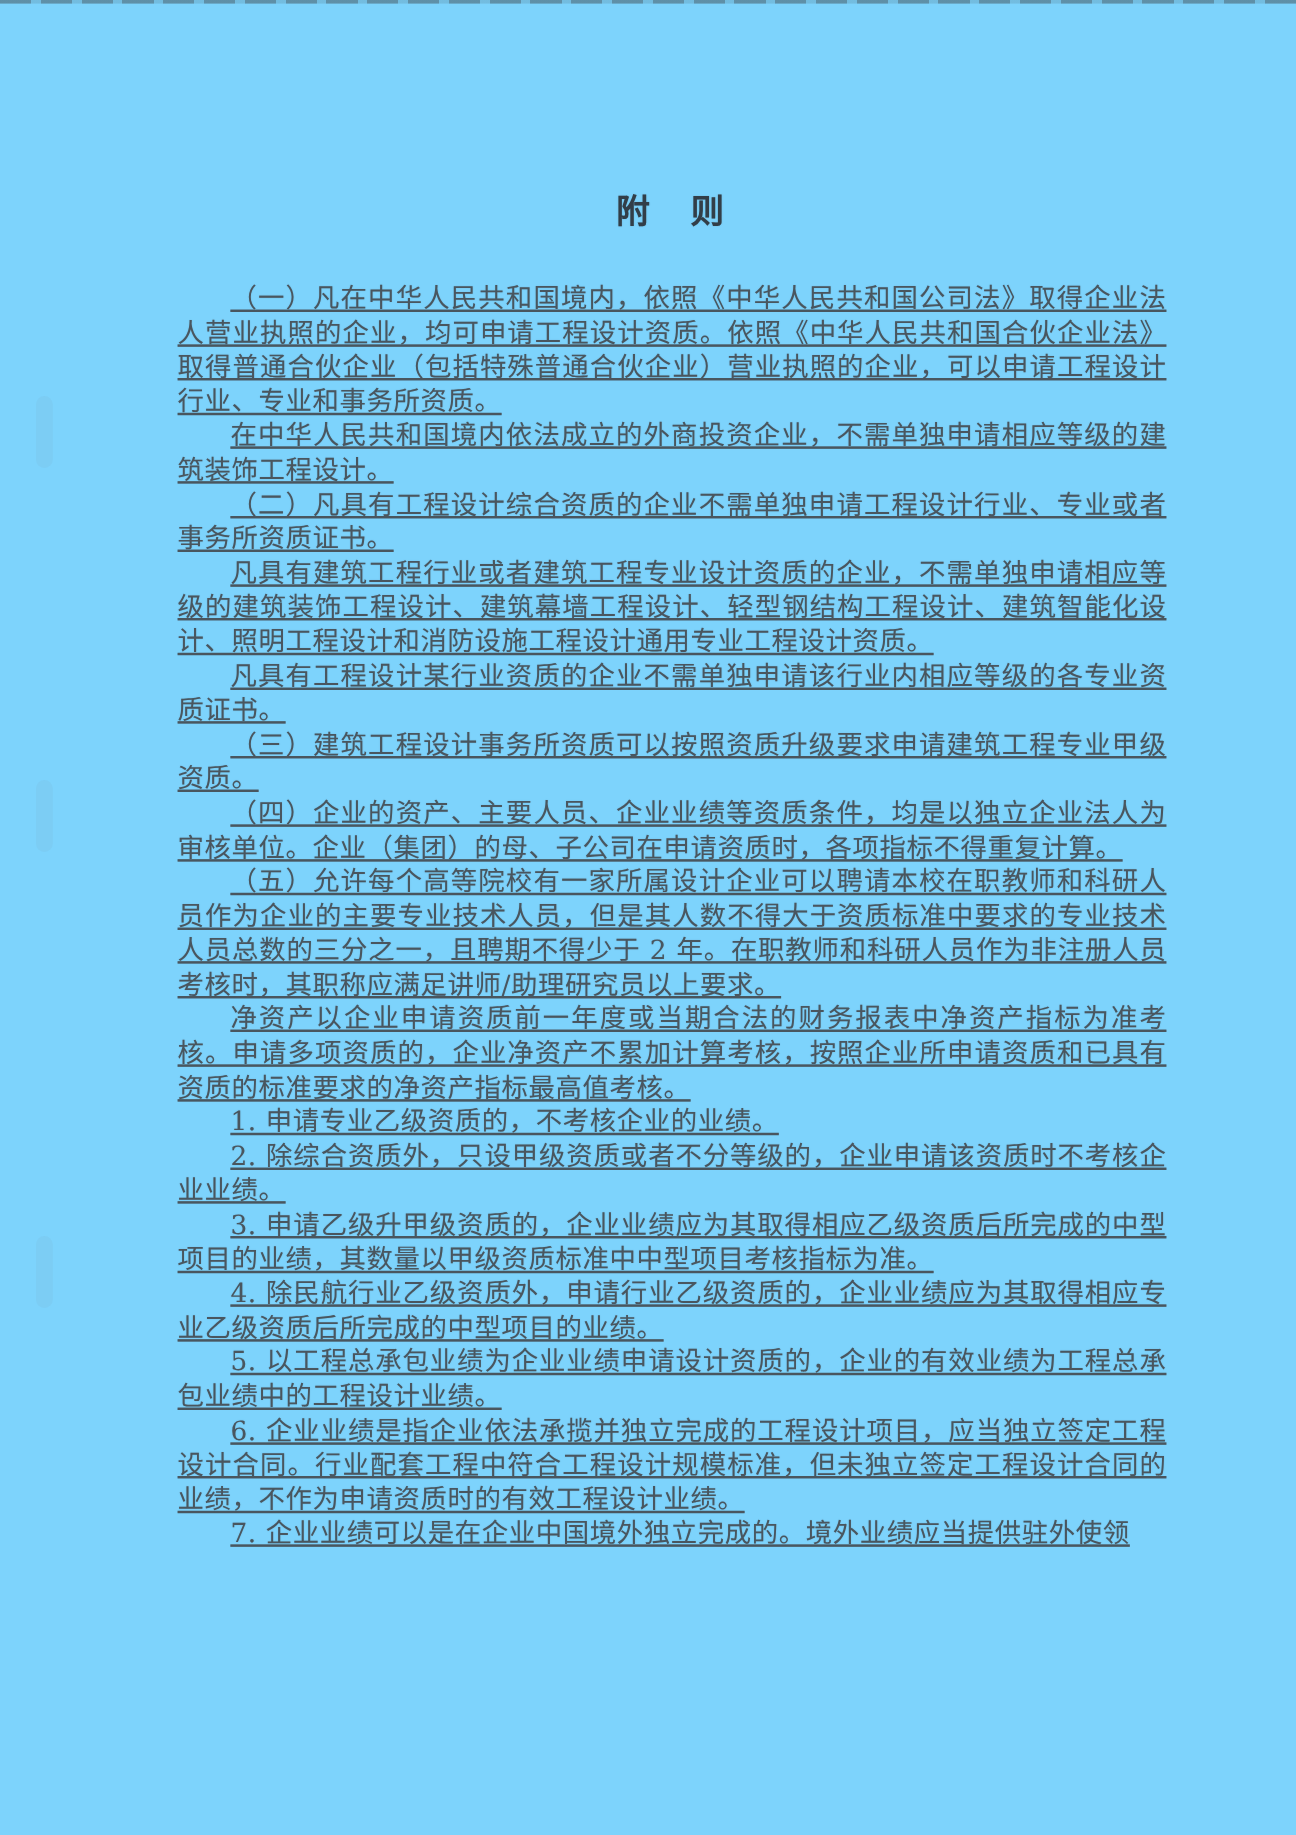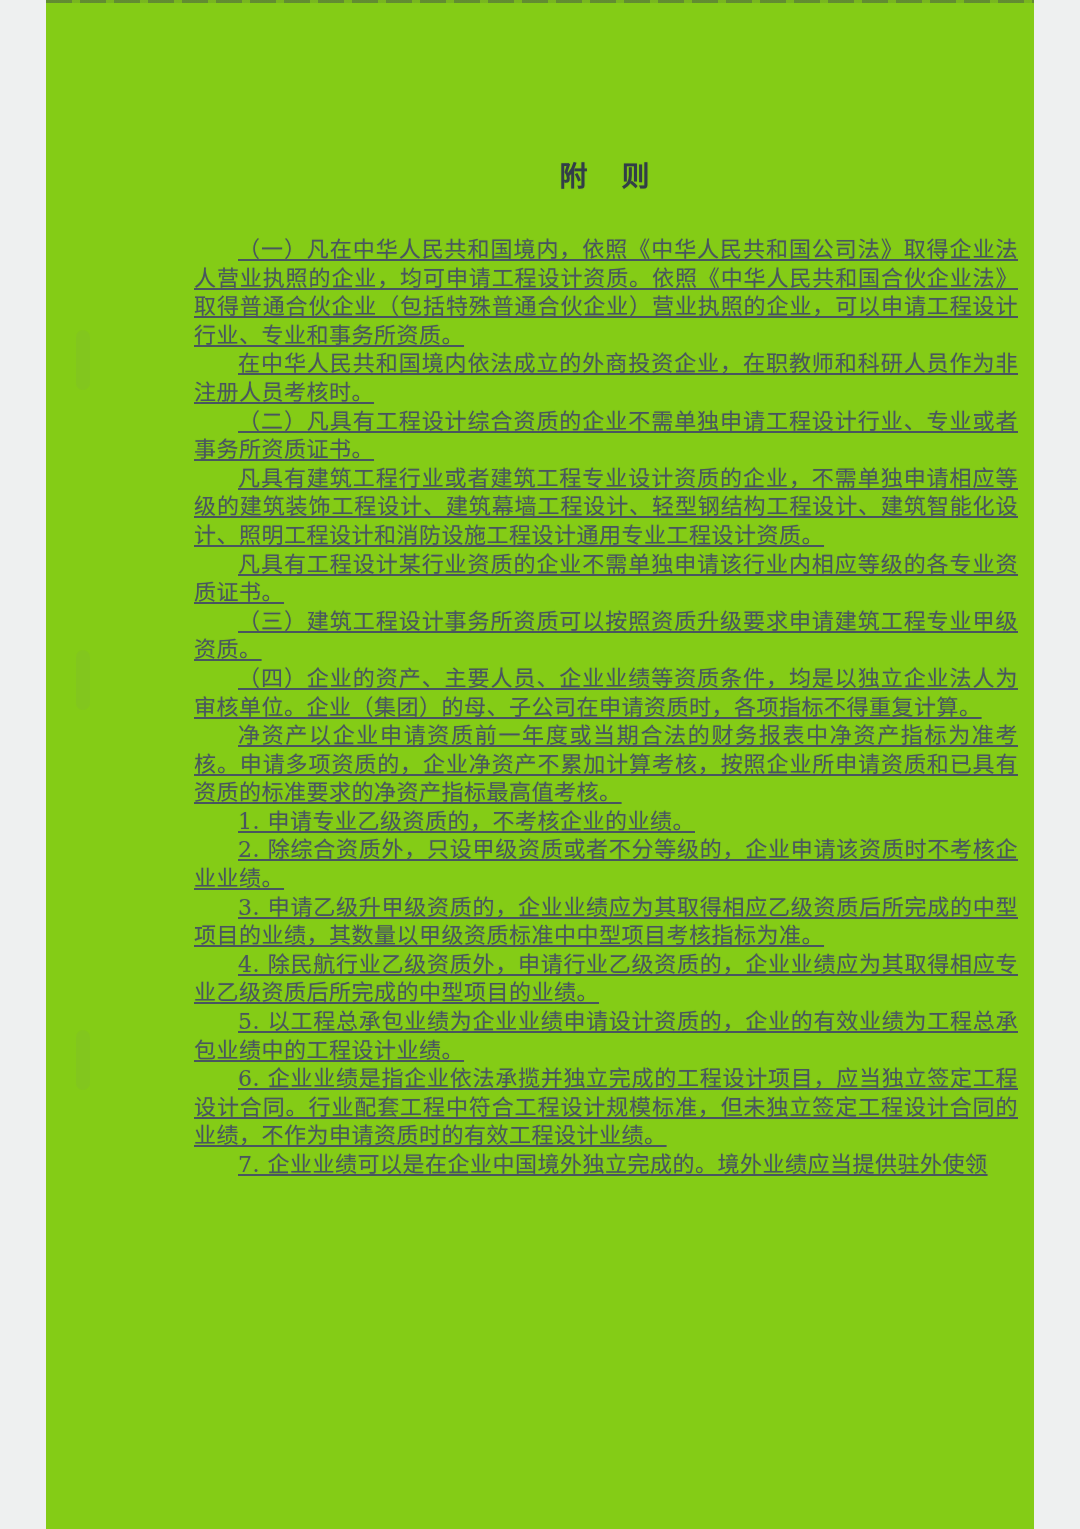--- a/index.html
+++ b/index.html
@@ -2,24 +2,24 @@
 <html lang="zh-CN"><head>
 <meta charset="utf-8">
 <style>
   html, body {
     margin: 0;
     padding: 0;
     background: #eef0f0;
   }
   .page {
     position: relative;
-    width: 988px;
+    width: 1080px;
     height: 1529px;
     margin: 0 auto;
-    background: #84cc16;
+    background: #7dd3fc;
     overflow: hidden;
     font-family: "DejaVu Serif", "Liberation Serif", serif;
     color: #47545e;
   }
   
   .scan-top-line {
     position: absolute;
     top: 0;
     left: 0;
     width: 100%;
@@ -90,26 +90,27 @@
   <div class="scan-top-line"></div>
   <div class="scan-smudge smudge-1"></div>
   <div class="scan-smudge smudge-2"></div>
   <div class="scan-smudge smudge-3"></div>
 
   <div class="doc">
     <h1 class="doc-title">附　则</h1>
 
     <div class="doc-body">
       <p>（一）凡在中华人民共和国境内，依照《中华人民共和国公司法》取得企业法人营业执照的企业，均可申请工程设计资质。依照《中华人民共和国合伙企业法》取得普通合伙企业（包括特殊普通合伙企业）营业执照的企业，可以申请工程设计行业、专业和事务所资质。</p>
-      <p>在中华人民共和国境内依法成立的外商投资企业，在职教师和科研人员作为非注册人员考核时。</p>
+      <p>在中华人民共和国境内依法成立的外商投资企业，不需单独申请相应等级的建筑装饰工程设计。</p>
       <p>（二）凡具有工程设计综合资质的企业不需单独申请工程设计行业、专业或者事务所资质证书。</p>
       <p>凡具有建筑工程行业或者建筑工程专业设计资质的企业，不需单独申请相应等级的建筑装饰工程设计、建筑幕墙工程设计、轻型钢结构工程设计、建筑智能化设计、照明工程设计和消防设施工程设计通用专业工程设计资质。</p>
       <p>凡具有工程设计某行业资质的企业不需单独申请该行业内相应等级的各专业资质证书。</p>
       <p>（三）建筑工程设计事务所资质可以按照资质升级要求申请建筑工程专业甲级资质。</p>
       <p>（四）企业的资产、主要人员、企业业绩等资质条件，均是以独立企业法人为审核单位。企业（集团）的母、子公司在申请资质时，各项指标不得重复计算。</p>
+      <p>（五）允许每个高等院校有一家所属设计企业可以聘请本校在职教师和科研人员作为企业的主要专业技术人员，但是其人数不得大于资质标准中要求的专业技术人员总数的三分之一，且聘期不得少于 2 年。在职教师和科研人员作为非注册人员考核时，其职称应满足讲师/助理研究员以上要求。</p>
       <p>净资产以企业申请资质前一年度或当期合法的财务报表中净资产指标为准考核。申请多项资质的，企业净资产不累加计算考核，按照企业所申请资质和已具有资质的标准要求的净资产指标最高值考核。</p>
       <p>1. 申请专业乙级资质的，不考核企业的业绩。</p>
       <p>2. 除综合资质外，只设甲级资质或者不分等级的，企业申请该资质时不考核企业业绩。</p>
       <p>3. 申请乙级升甲级资质的，企业业绩应为其取得相应乙级资质后所完成的中型项目的业绩，其数量以甲级资质标准中中型项目考核指标为准。</p>
       <p>4. 除民航行业乙级资质外，申请行业乙级资质的，企业业绩应为其取得相应专业乙级资质后所完成的中型项目的业绩。</p>
       <p>5. 以工程总承包业绩为企业业绩申请设计资质的，企业的有效业绩为工程总承包业绩中的工程设计业绩。</p>
       <p>6. 企业业绩是指企业依法承揽并独立完成的工程设计项目，应当独立签定工程设计合同。行业配套工程中符合工程设计规模标准，但未独立签定工程设计合同的业绩，不作为申请资质时的有效工程设计业绩。</p>
       <p>7. 企业业绩可以是在企业中国境外独立完成的。境外业绩应当提供驻外使领</p>
     </div>
   </div>

